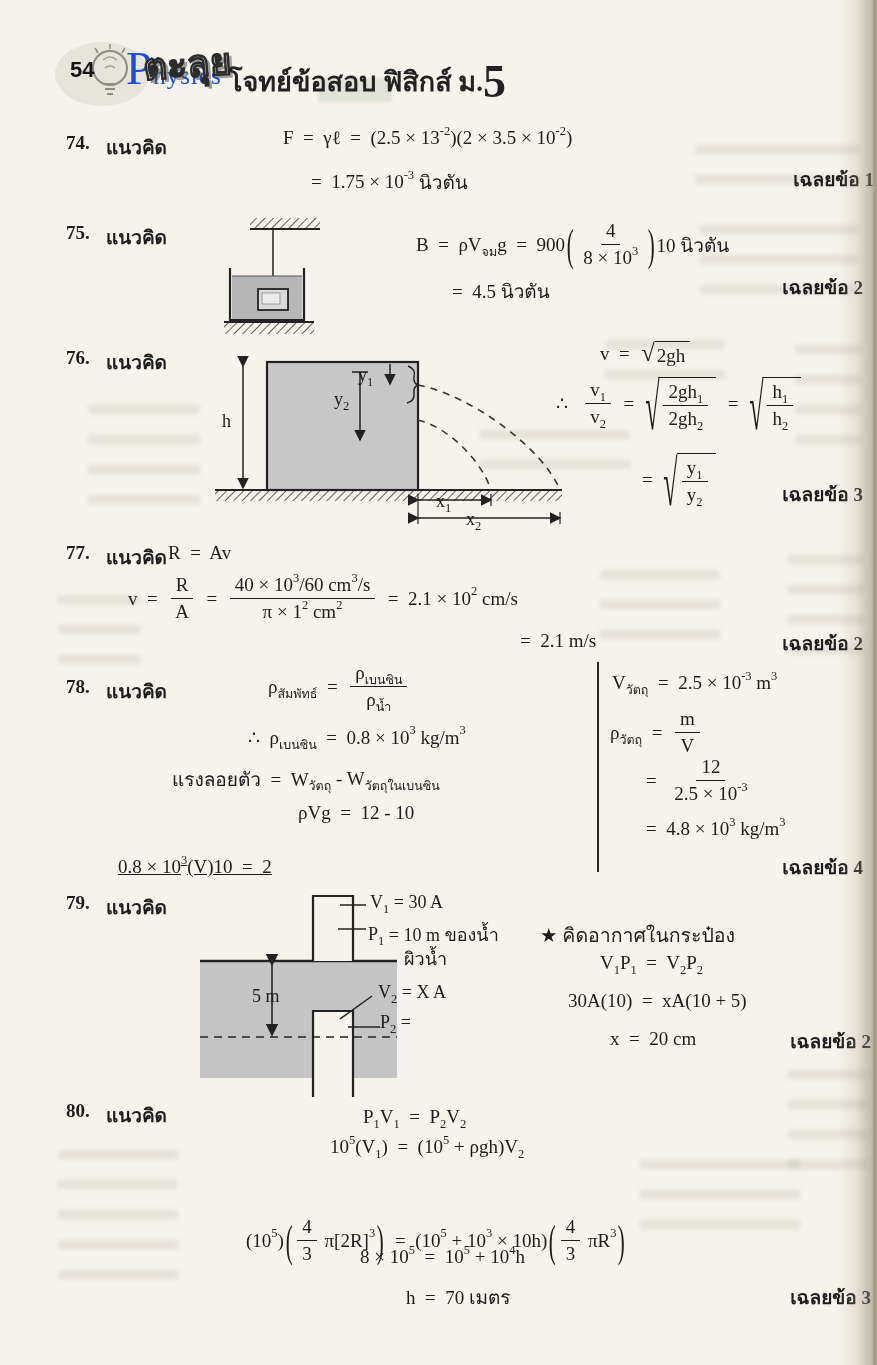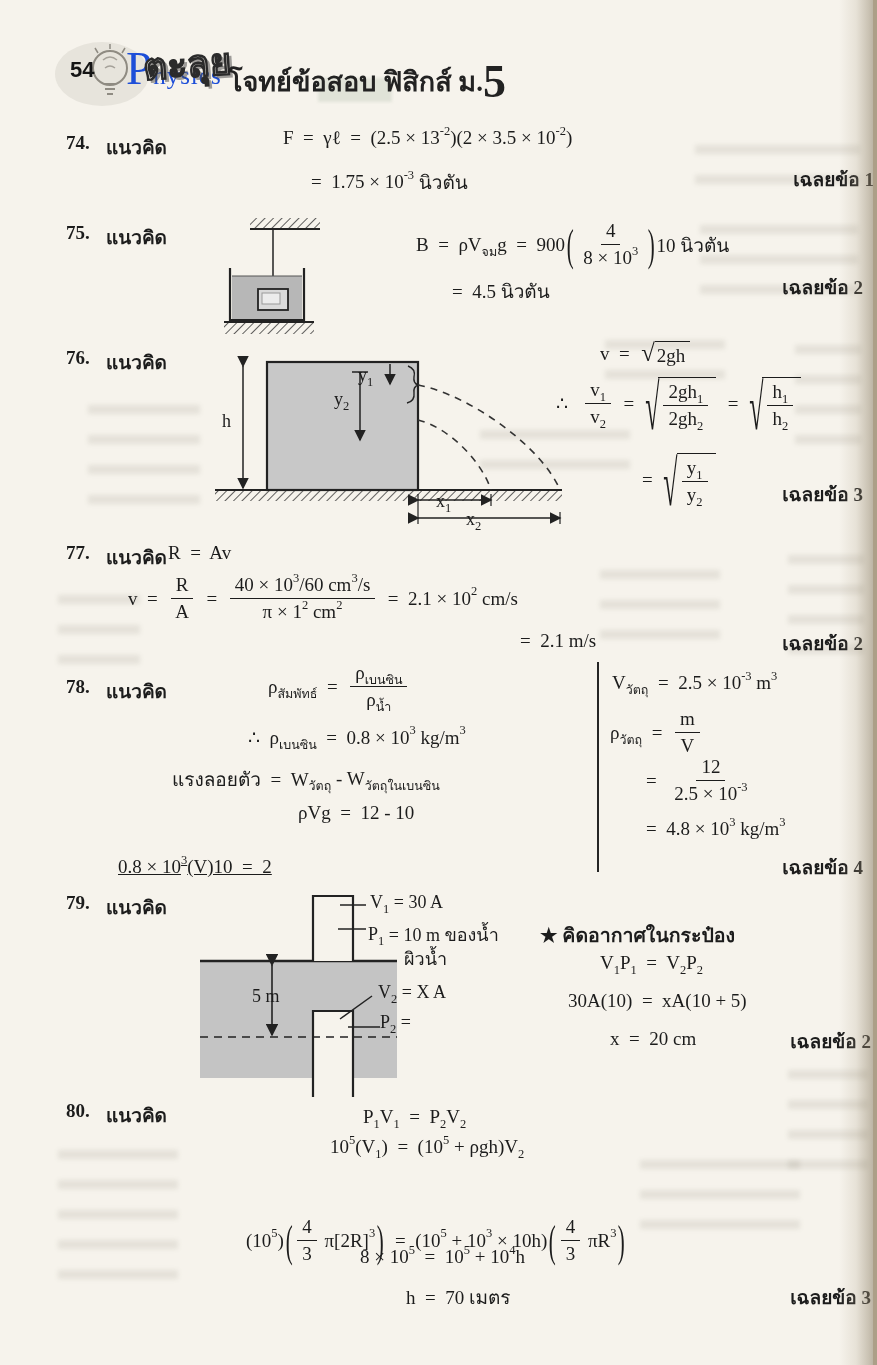--- a/index.html
+++ b/index.html
@@ -58,21 +58,21 @@
   #p78{top:660px;height:220px;} #p78 .pnum,#p78 .plabel{top:16px;}
   #p78 .divider{position:absolute;left:597px;top:2px;width:2px;height:210px;background:#252525;}
   #p78 .la0{left:268px;top:2px;} #p78 .la1{left:248px;top:66px;} #p78 .la2{left:172px;top:104px;}
   #p78 .la3{left:298px;top:142px;} #p78 .la4{left:118px;top:196px;text-decoration:underline;}
   #p78 .ra0{left:612px;top:12px;} #p78 .ra1{left:610px;top:48px;} #p78 .ra2{left:646px;top:96px;} #p78 .ra3{left:646px;top:158px;}
   #p78 .answer{right:14px;top:192px;}
   #p79{top:886px;height:214px;} #p79 .pnum,#p79 .plabel{top:6px;}
   #p79 .dia{position:absolute;left:200px;top:0;}
   #p79 .dl0{left:370px;top:6px;} #p79 .dl1{left:368px;top:34px;} #p79 .dl2{left:404px;top:58px;}
   #p79 .dl3{left:252px;top:100px;} #p79 .dl4{left:378px;top:96px;} #p79 .dl5{left:380px;top:126px;}
-  #p79 .note{left:540px;top:34px;font-weight:700;font-size:19.5px;}
+  #p79 .note{left:540px;top:34px;font-weight:400;font-size:19.5px;}
   #p79 .ln0{left:600px;top:66px;} #p79 .ln1{left:568px;top:104px;} #p79 .ln2{left:610px;top:142px;}
   #p79 .answer{right:6px;top:140px;}
   #p80{top:1100px;height:230px;} #p80 .pnum,#p80 .plabel{top:0;font-family:Liberation Serif, serif;}
   #p80 .ln0{left:363px;top:6px;} #p80 .ln1{left:330px;top:36px;} #p80 .ln2{left:246px;top:88px;margin-top:28px;}
   #p80 .ln3{left:360px;top:146px;} #p80 .ln4{left:406px;top:182px;} #p80 .answer{right:6px;top:182px;}
 </style>
 </head>
 <body>
 
 <div class="page">

